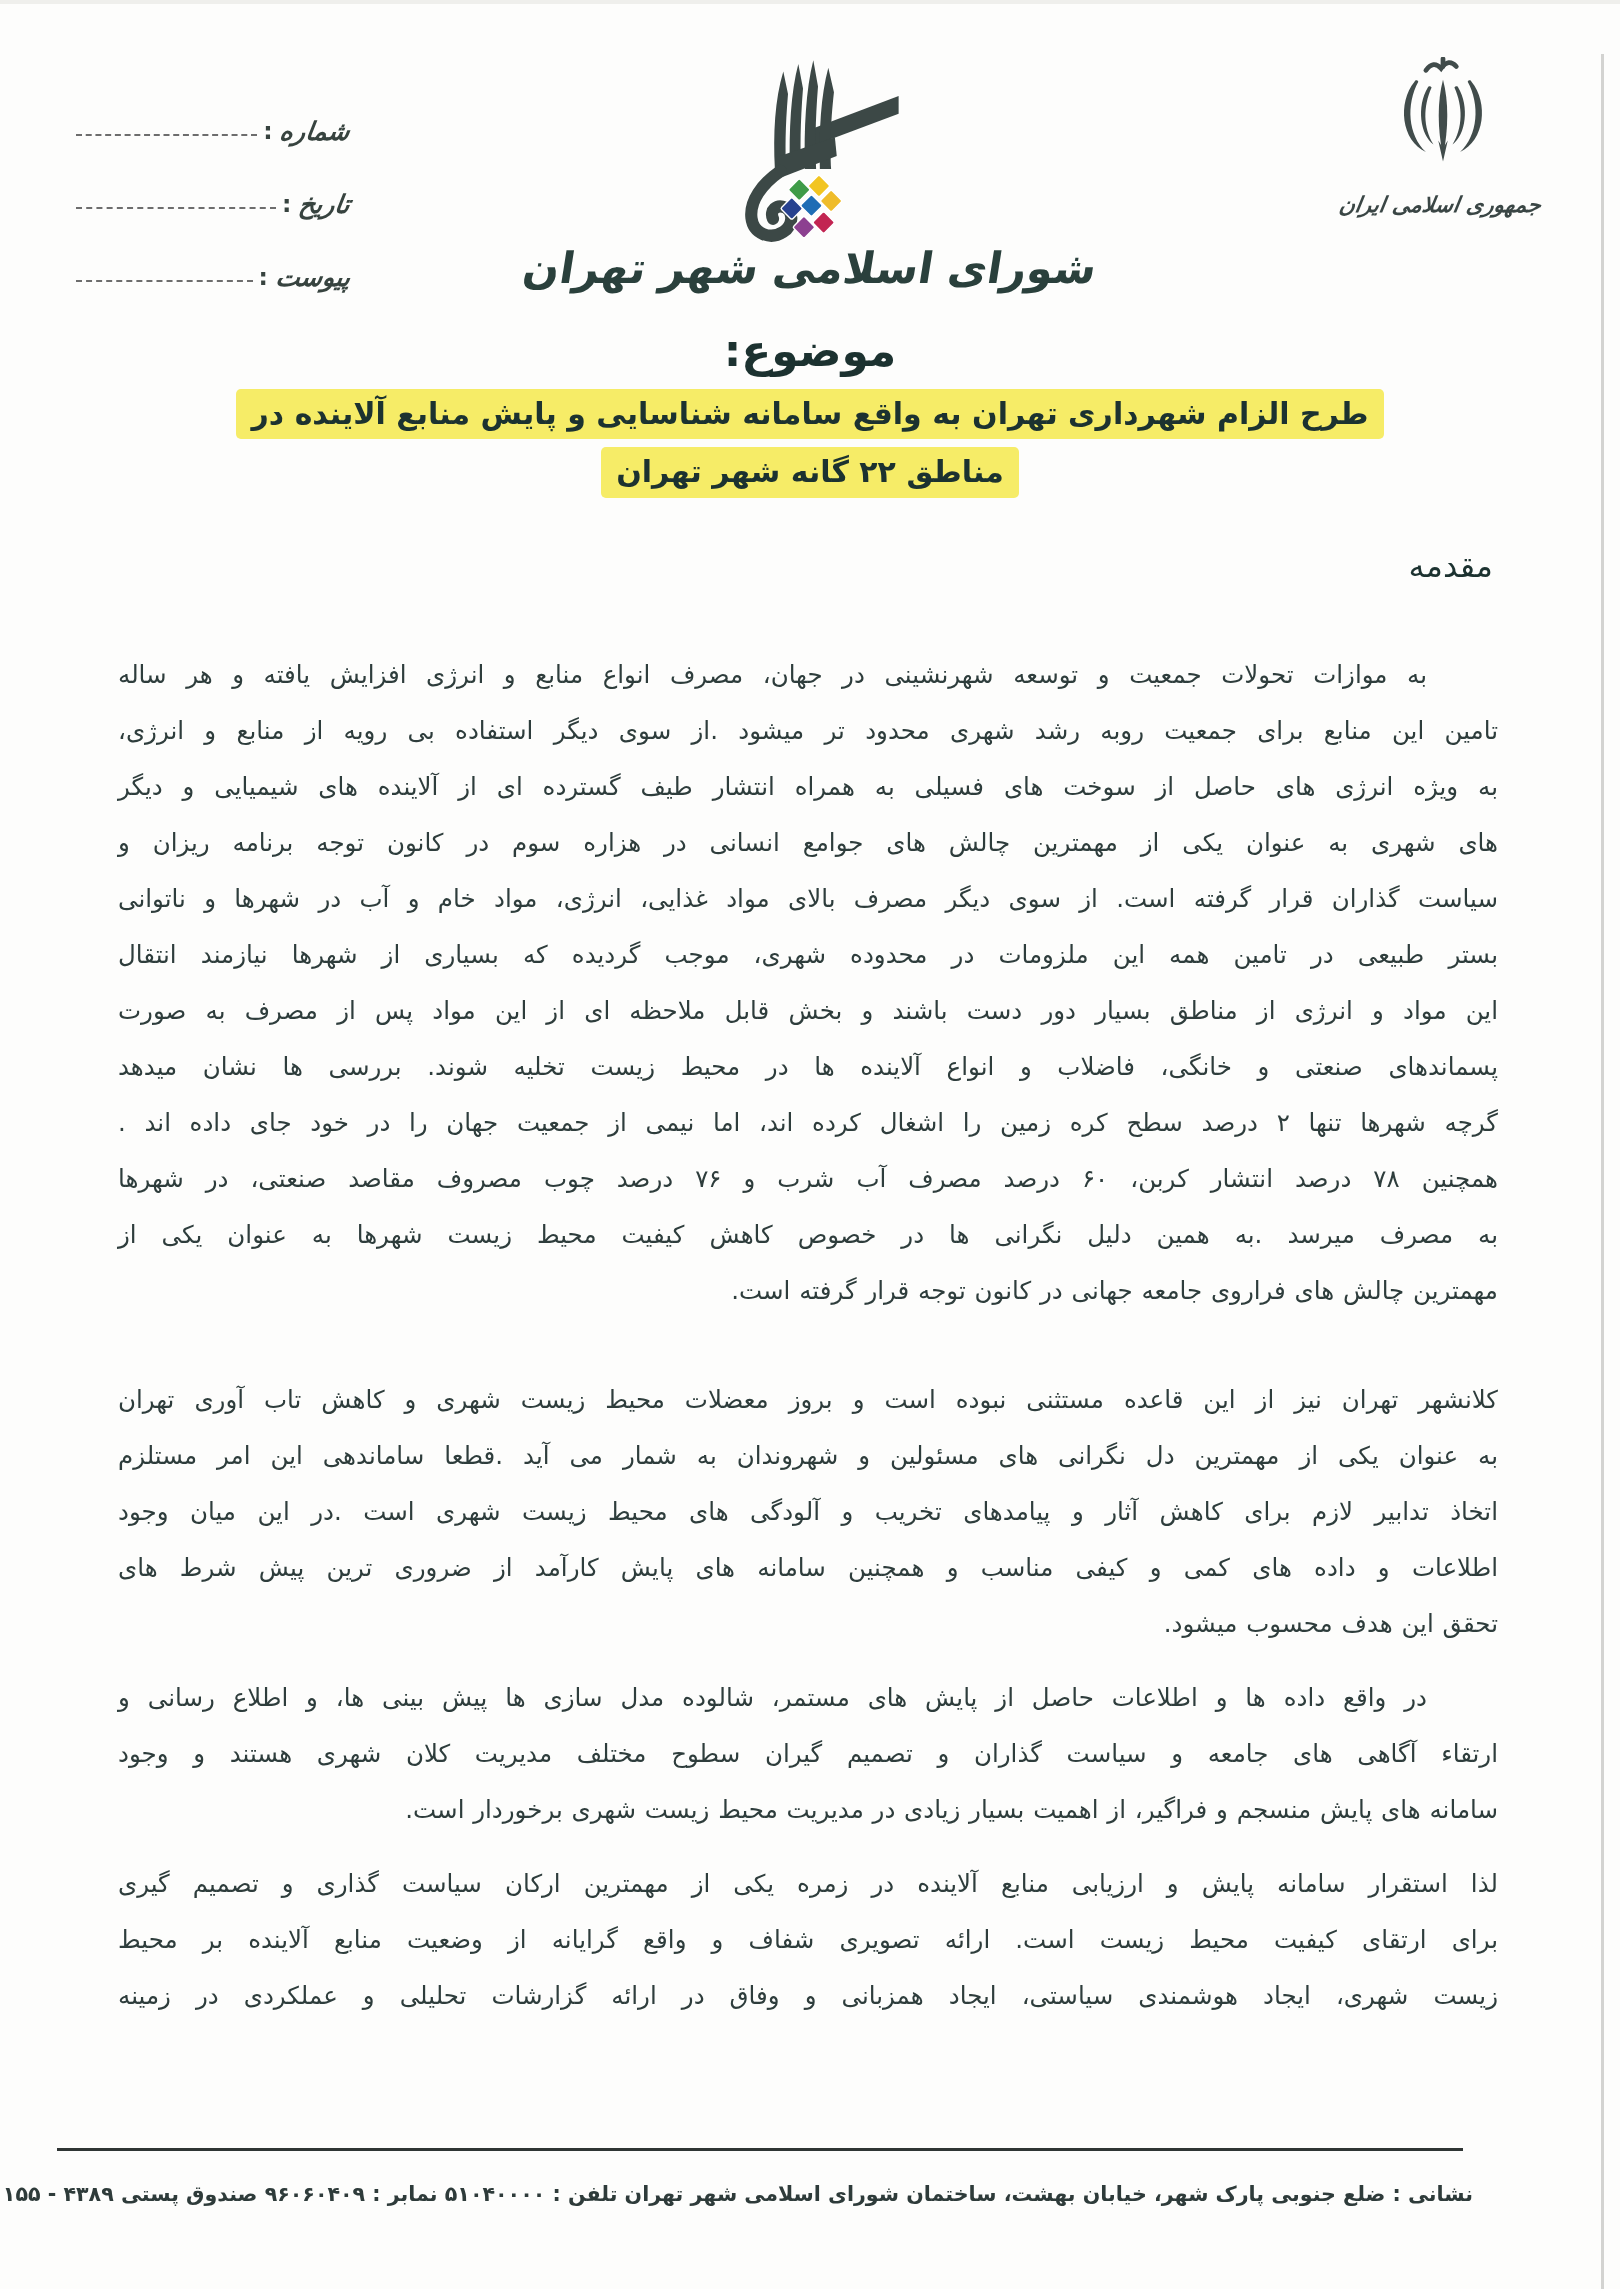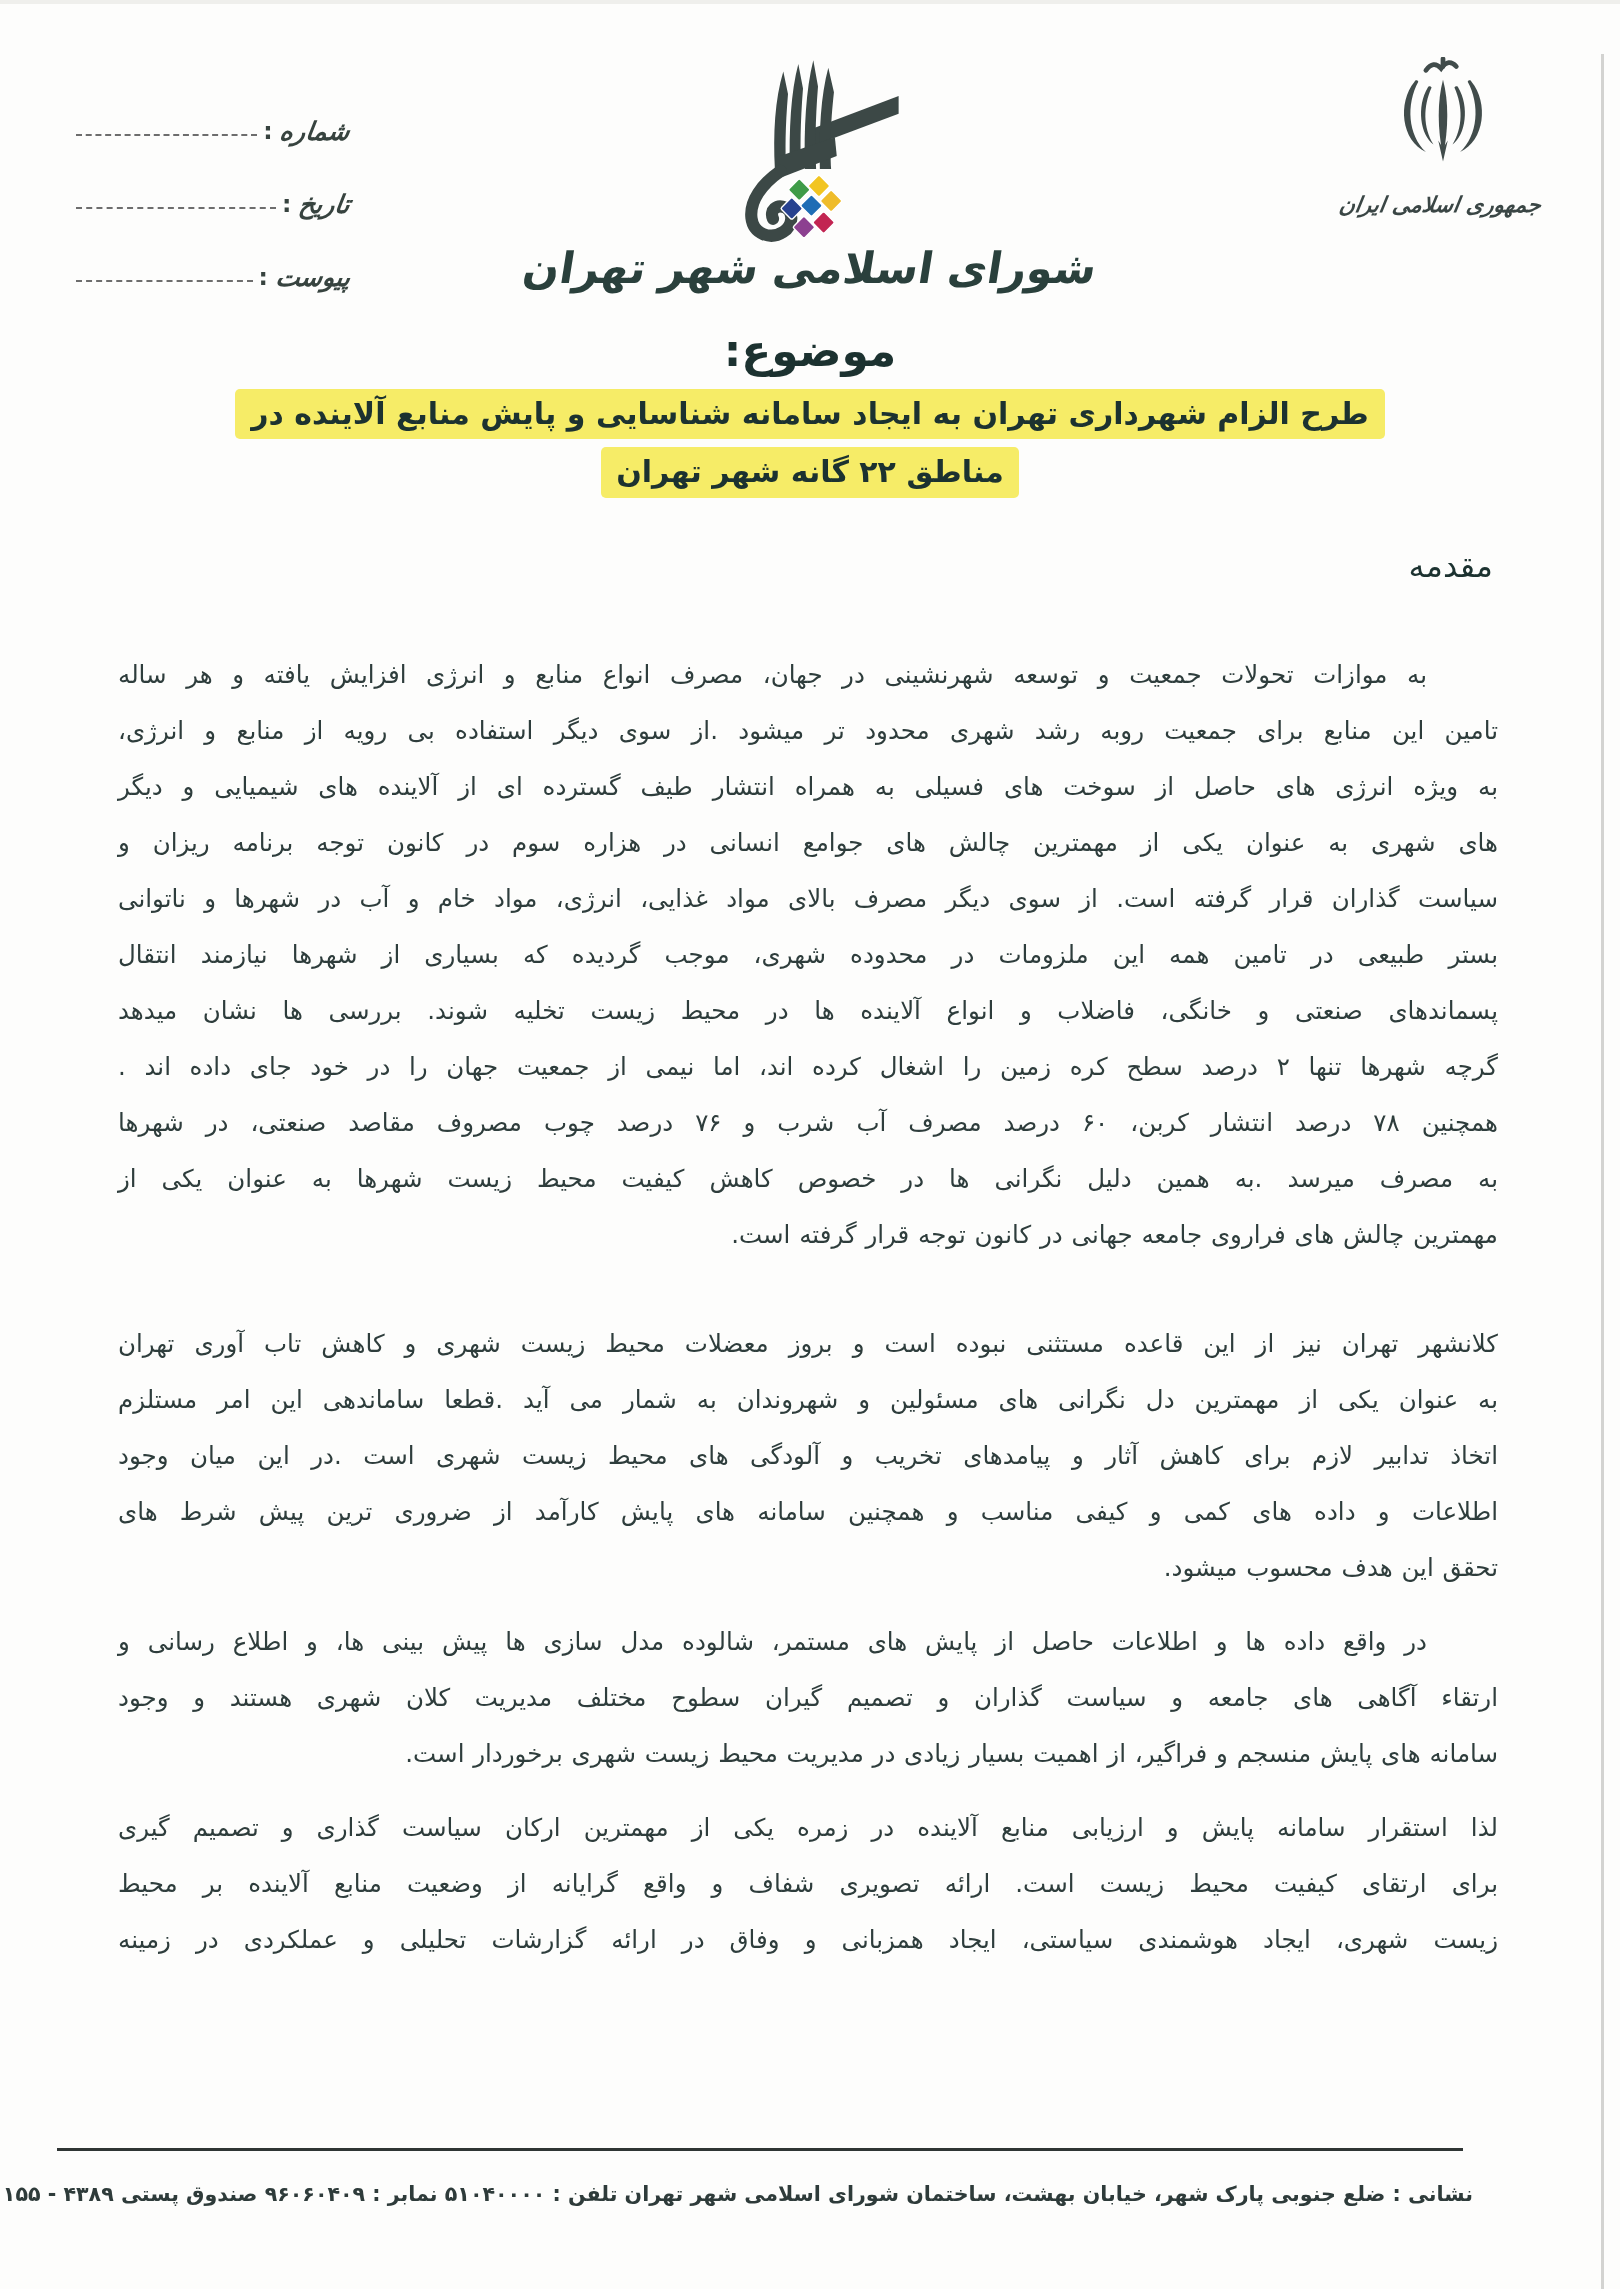--- a/index.html
+++ b/index.html
@@ -136,36 +136,37 @@
         <path d="M42 14 q8 -11 16 -2 q8 -11 16 -2"></path>
         <line x1="60" y1="2" x2="60" y2="10"></line>
       </g>
     </svg>
     <div class="emblem-caption">جمهوری اسلامی ایران</div>
   </div>
 
   <div class="subject">
     <div class="subject-heading">موضوع:</div>
     <div class="title-line">
-      <span class="hl">طرح الزام شهرداری تهران به ایجاد سامانه شناسایی و پایش منابع آلاینده در</span>
+      <span class="hl">طرح الزام شهرداری تهران به واقع سامانه شناسایی و پایش منابع آلاینده در</span>
     </div>
     <div class="title-line">
       <span class="hl">مناطق ۲۲ گانه شهر تهران</span>
     </div>
   </div>
 
   <div class="intro-heading">مقدمه</div>
   <div class="bodytxt">
       <div class="para gap">
         <div class="pl ind">به موازات تحولات جمعیت و توسعه شهرنشینی در جهان، مصرف انواع منابع و انرژی افزایش یافته و هر ساله</div>
         <div class="pl">تامین این منابع برای جمعیت روبه رشد شهری محدود تر میشود .از سوی دیگر استفاده بی رویه از منابع و انرژی،</div>
         <div class="pl">به ویژه انرژی های حاصل از سوخت های فسیلی به همراه انتشار طیف گسترده ای از آلاینده های شیمیایی و دیگر</div>
         <div class="pl">های شهری به عنوان یکی از مهمترین چالش های جوامع انسانی در هزاره سوم در کانون توجه برنامه ریزان و</div>
         <div class="pl">سیاست گذاران قرار گرفته است. از سوی دیگر مصرف بالای مواد غذایی، انرژی، مواد خام و آب در شهرها و ناتوانی</div>
         <div class="pl">بستر طبیعی در تامین همه این ملزومات در محدوده شهری، موجب گردیده که بسیاری از شهرها نیازمند انتقال</div>
+        <div class="pl">این مواد و انرژی از مناطق بسیار دور دست باشند و بخش قابل ملاحظه ای از این مواد پس از مصرف به صورت</div>
         <div class="pl">پسماندهای صنعتی و خانگی، فاضلاب و انواع آلاینده ها در محیط زیست تخلیه شوند. بررسی ها نشان میدهد</div>
         <div class="pl">گرچه شهرها تنها ۲ درصد سطح کره زمین را اشغال کرده اند، اما نیمی از جمعیت جهان را در خود جای داده اند .</div>
         <div class="pl">همچنین ۷۸ درصد انتشار کربن، ۶۰ درصد مصرف آب شرب و ۷۶ درصد چوب مصروف مقاصد صنعتی، در شهرها</div>
         <div class="pl">به مصرف میرسد .به همین دلیل نگرانی ها در خصوص کاهش کیفیت محیط زیست شهرها به عنوان یکی از</div>
         <div class="pl last">مهمترین چالش های فراروی جامعه جهانی در کانون توجه قرار گرفته است.</div>
       </div>
       <div class="para">
         <div class="pl">کلانشهر تهران نیز از این قاعده مستثنی نبوده است و بروز معضلات محیط زیست شهری و کاهش تاب آوری تهران</div>
         <div class="pl">به عنوان یکی از مهمترین دل نگرانی های مسئولین و شهروندان به شمار می آید .قطعا ساماندهی این امر مستلزم</div>
         <div class="pl">اتخاذ تدابیر لازم برای کاهش آثار و پیامدهای تخریب و آلودگی های محیط زیست شهری است .در این میان وجود</div>

